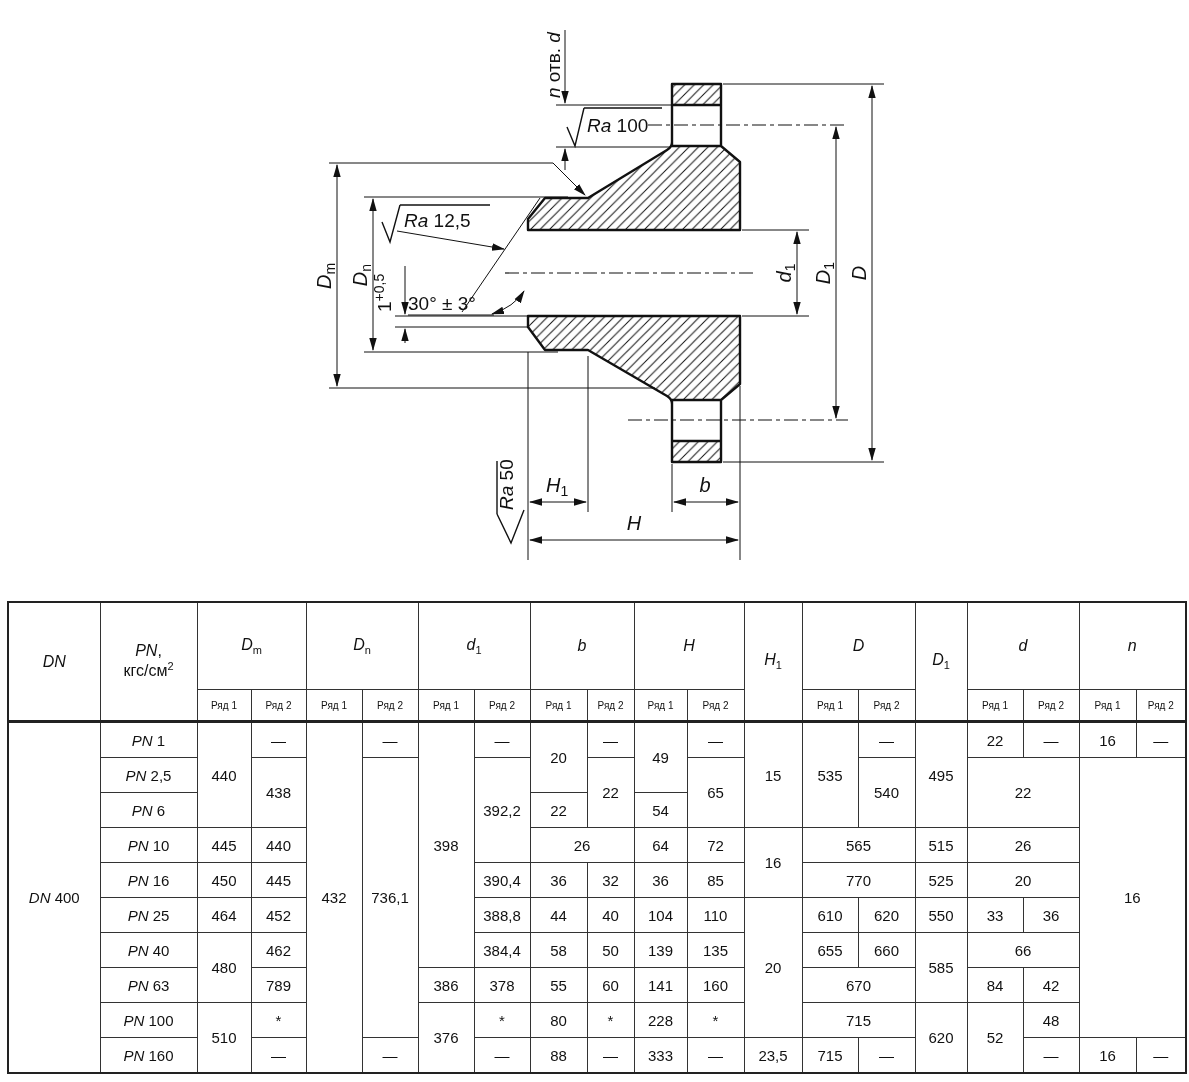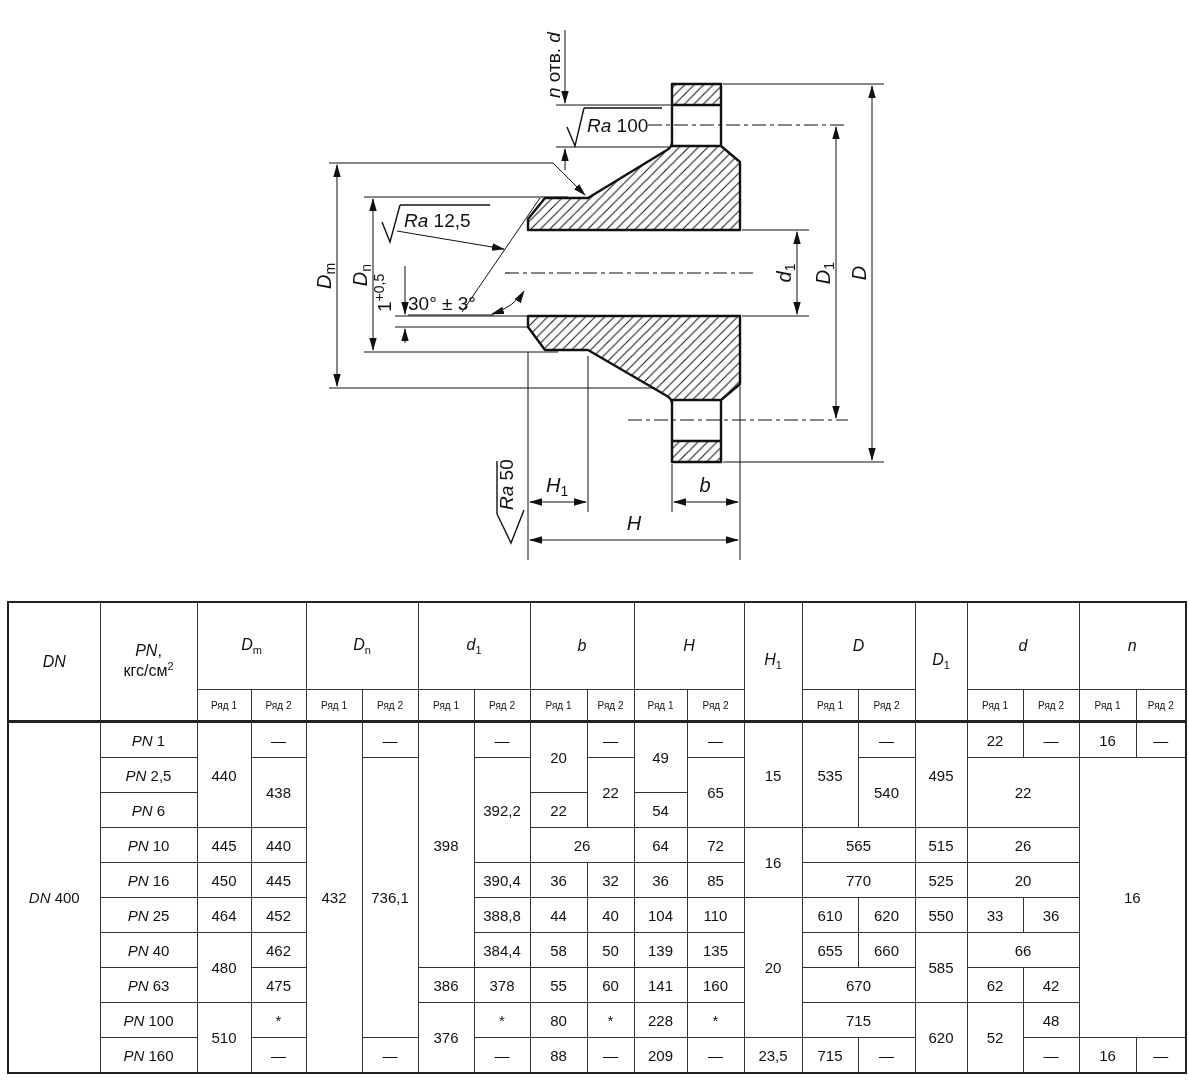--- a/index.html
+++ b/index.html
@@ -274,29 +274,29 @@
         <td>50</td>
         <td>139</td>
         <td>135</td>
         <td>655</td>
         <td>660</td>
         <td rowspan="2">585</td>
         <td colspan="2">66</td>
       </tr>
       <tr class="data-row">
         <td><i>PN</i> 63</td>
-        <td>475</td>
+        <td>789</td>
         <td>386</td>
         <td>378</td>
         <td>55</td>
         <td>60</td>
         <td>141</td>
         <td>160</td>
         <td colspan="2">670</td>
-        <td>62</td>
+        <td>84</td>
         <td>42</td>
       </tr>
       <tr class="data-row">
         <td><i>PN</i> 100</td>
         <td rowspan="2">510</td>
         <td>*</td>
         <td rowspan="2">376</td>
         <td>*</td>
         <td>80</td>
         <td>*</td>
@@ -307,21 +307,21 @@
         <td rowspan="2">52</td>
         <td>48</td>
       </tr>
       <tr class="data-row">
         <td><i>PN</i> 160</td>
         <td>—</td>
         <td>—</td>
         <td>—</td>
         <td>88</td>
         <td>—</td>
-        <td>209</td>
+        <td>333</td>
         <td>—</td>
         <td>23,5</td>
         <td>715</td>
         <td>—</td>
         <td>—</td>
         <td>16</td>
         <td>—</td>
       </tr>
     </tbody>
 </table>

